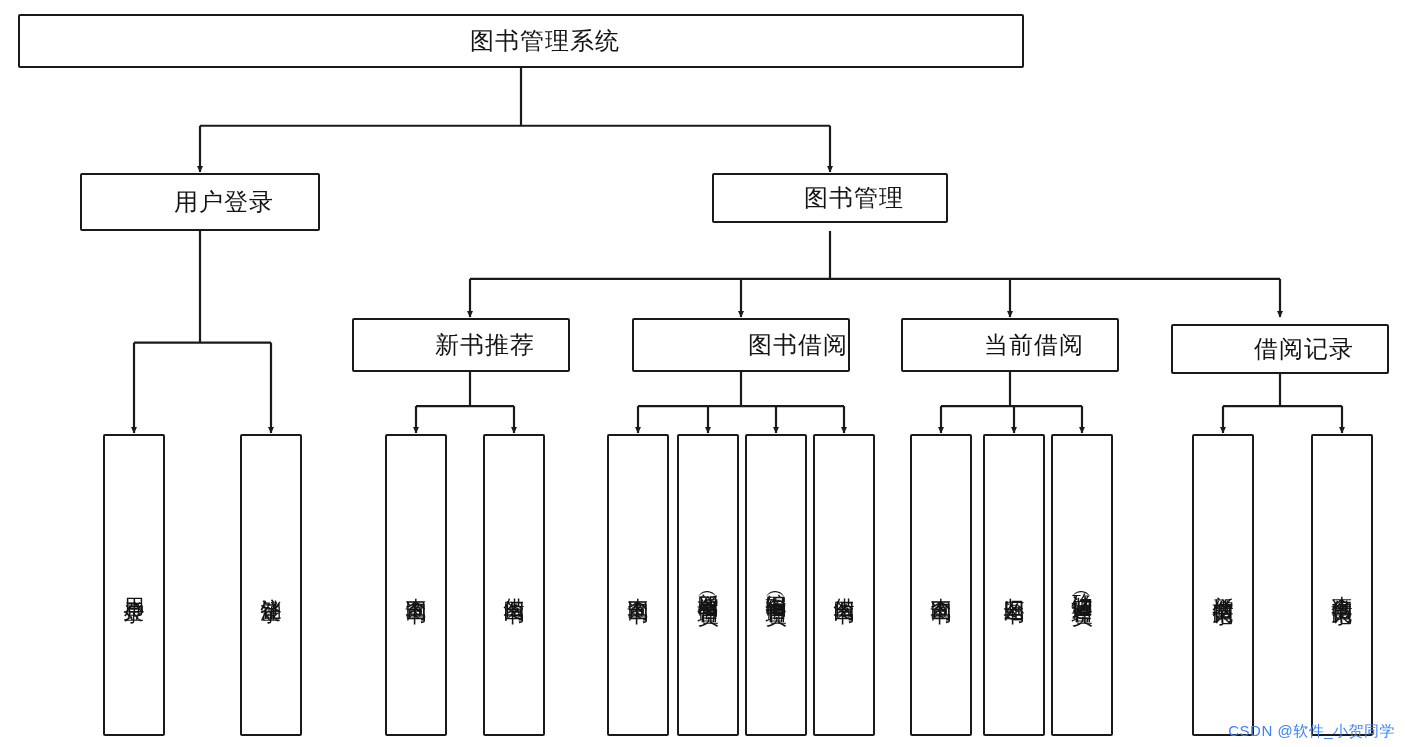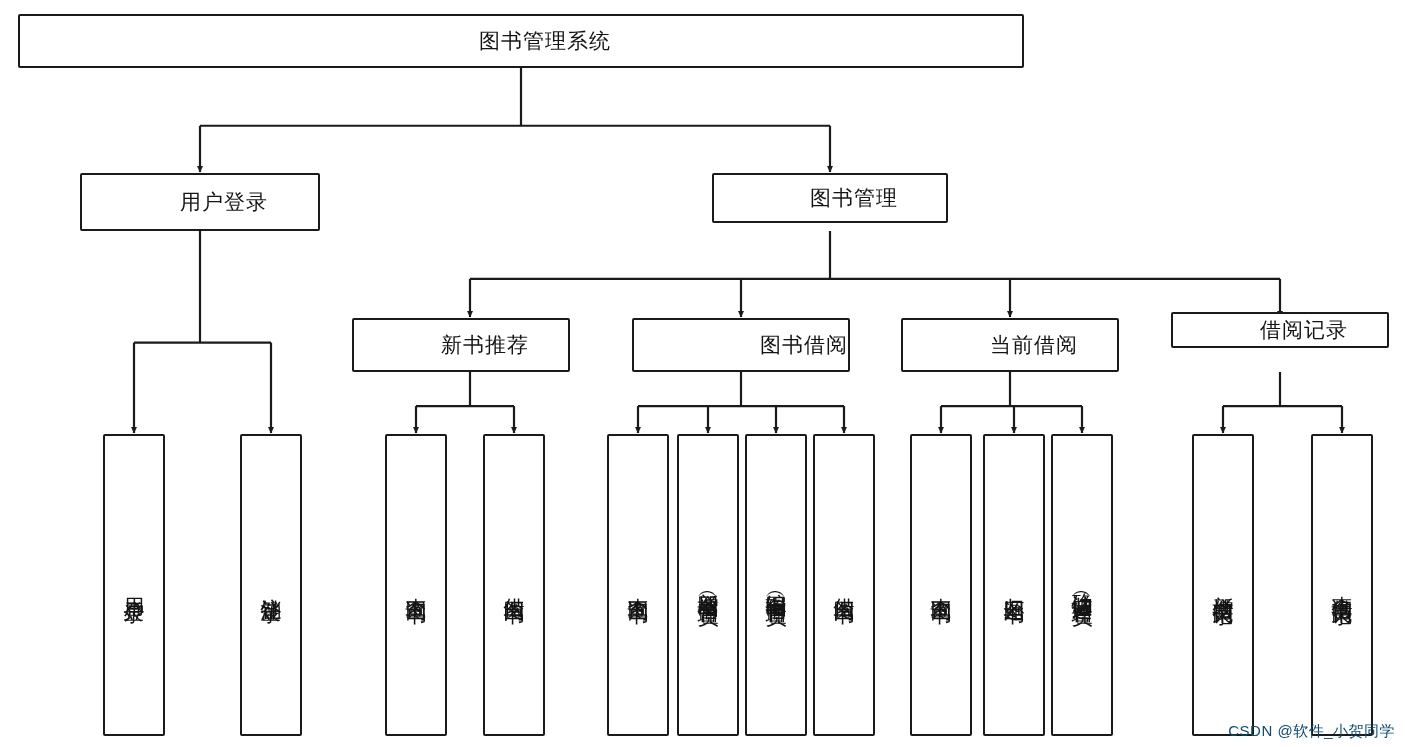--- a/index.html
+++ b/index.html
@@ -32,21 +32,21 @@
     border: 2px solid #1a1a1a;
     background: #ffffff;
     border-radius: 2px;
     display: flex;
     align-items: center;
     justify-content: center;
     text-align: center;
     color: #141414;
   }
   .node.horiz {
-    font-size: 21px;
+    font-size: 24px;
     letter-spacing: 1px;
     padding-left: 48px;
   }
   .node.vert {
     writing-mode: vertical-rl;
     text-orientation: upright;
     font-size: 21px;
     letter-spacing: 2px;
     line-height: 1.15;
     padding: 8px 2px;
@@ -54,21 +54,21 @@
   .node.vert .label {
     writing-mode: vertical-rl;
     text-orientation: upright;
     white-space: normal;
   }
   .watermark {
     position: absolute;
     right: 10px;
     bottom: 6px;
     font-size: 15px;
-    color: #0c4a6e;
+    color: #3b82f6;
     letter-spacing: 0.5px;
   }
 </style>
 </head>
 <body>
 
 <div id="canvas">
   <svg id="wires" viewBox="0 0 1405 747">
     <defs>
       <marker id="arrow" markerWidth="9" markerHeight="9" refX="6.5" refY="3.2" orient="auto" markerUnits="userSpaceOnUse">
@@ -124,21 +124,21 @@
       </div>
       <div class="node horiz" style="left: 352px; top: 318px; width: 218px; height: 54px;">
         <span class="label">新书推荐</span>
       </div>
       <div class="node horiz" style="left: 632px; top: 318px; width: 218px; height: 54px; justify-content: flex-end;">
         <span class="label">图书借阅</span>
       </div>
       <div class="node horiz" style="left: 901px; top: 318px; width: 218px; height: 54px;">
         <span class="label">当前借阅</span>
       </div>
-      <div class="node horiz" style="left: 1171px; top: 312px; width: 218px; height: 36px; text-align: right;">
+      <div class="node horiz" style="left: 1171px; top: 324px; width: 218px; height: 50px; text-align: right;">
         <span class="label">借阅记录</span>
       </div>
       <div class="node vert" style="left: 103px; top: 434px; width: 62px; height: 302px;">
         <span class="label">用户登录</span>
       </div>
       <div class="node vert" style="left: 240px; top: 434px; width: 62px; height: 302px;">
         <span class="label">注销登录</span>
       </div>
       <div class="node vert" style="left: 385px; top: 434px; width: 62px; height: 302px;">
         <span class="label">查询图书</span>

